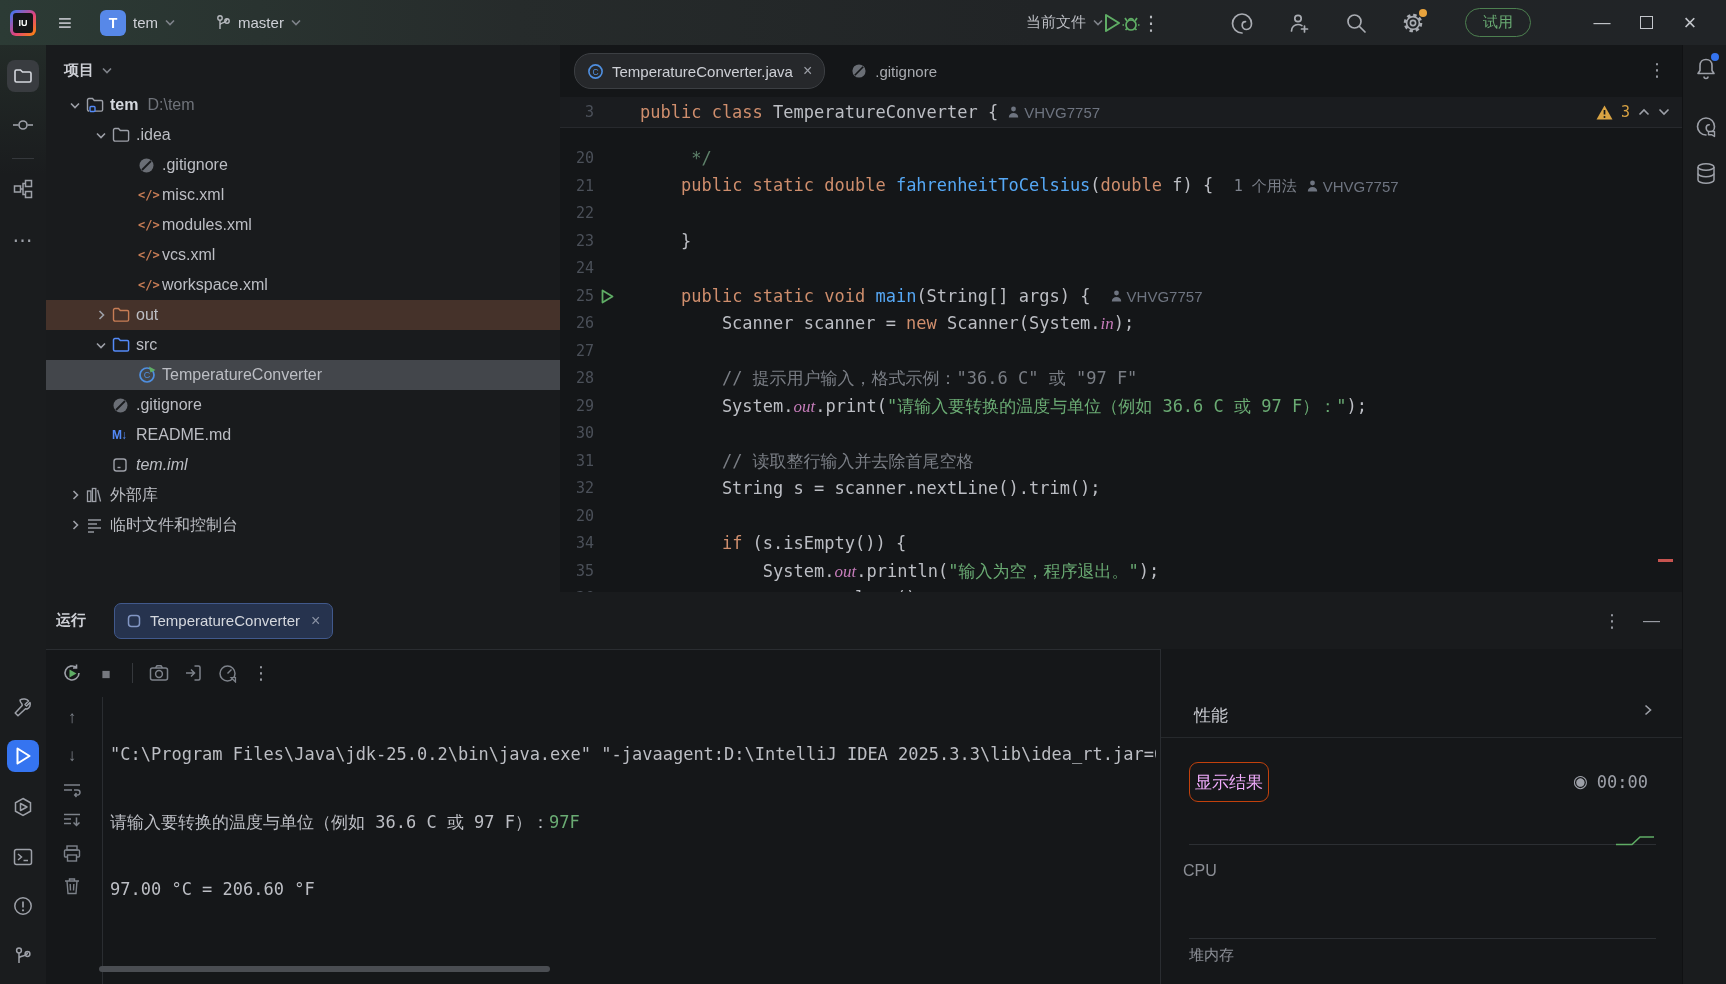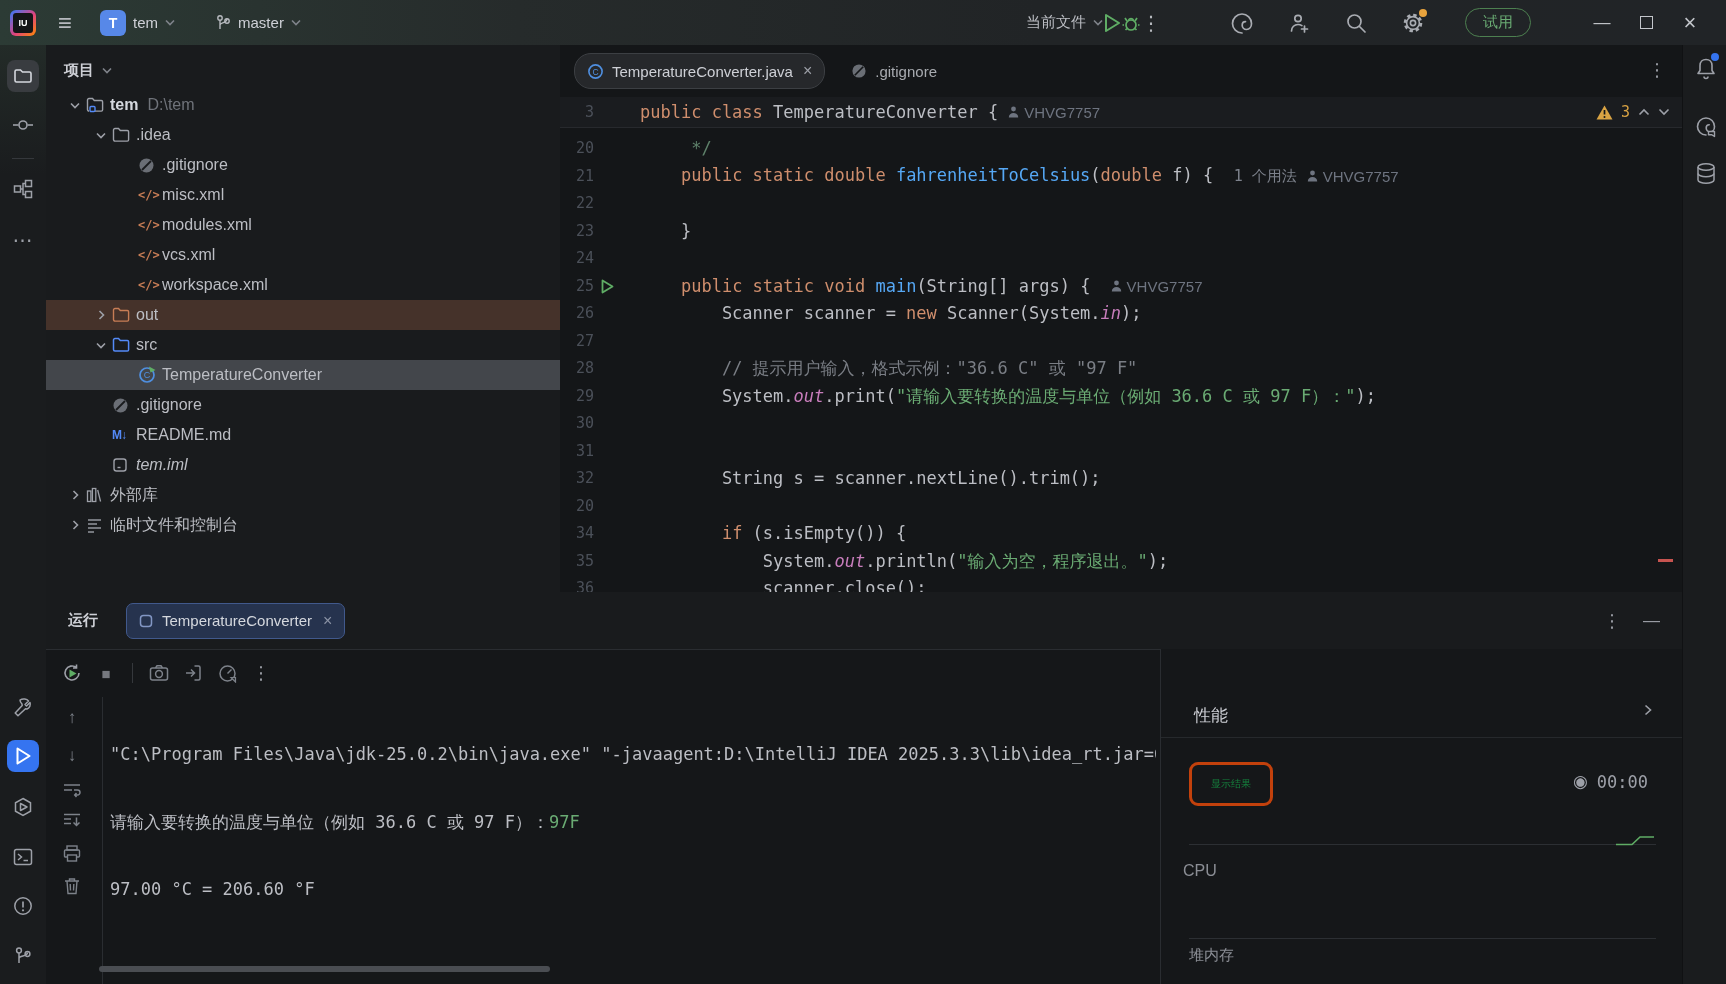--- a/index.html
+++ b/index.html
@@ -65,58 +65,58 @@
   .editor{left:560px;top:45px;width:1122px;height:547px;background:#141618;overflow:hidden;}
   .tabsrow{position:absolute;left:0;top:0;right:0;height:52px;display:flex;align-items:center;border-bottom:1px solid #1e2023;}
   .tab{display:flex;align-items:center;gap:8px;font-size:15px;padding:0 12px;height:34px;}
   .tab.active{margin-left:14px;background:#26282b;border:1px solid #3c3f43;border-radius:17px;color:#ced0d6;}
   .tab.plain{margin-left:14px;color:#a8abb0;}
   .tabclose{color:#9da0a8;font-size:16px;margin-left:2px;}
   .ed-kebab{position:absolute;right:16px;top:14px;color:#9da0a8;font-size:18px;}
   .sticky{position:absolute;left:0;top:52px;right:0;height:30px;background:#1a1c1f;border-bottom:1px solid #27292d;
     display:flex;align-items:center;}
   .code-font{font-family:"DejaVu Sans Mono",monospace;font-size:17px;}
-  .codearea{position:absolute;left:0;top:82px;right:14px;bottom:0;padding-top:8px;overflow:hidden;}
+  .codearea{position:absolute;left:0;top:82px;right:14px;bottom:0;padding-top:18px;overflow:hidden;}
   .cl{display:flex;align-items:center;height:27.5px;line-height:27.5px;white-space:pre;}
   .ln{width:34px;text-align:right;color:#4b5059;font-family:"DejaVu Sans Mono",monospace;font-size:15px;flex:none;}
   .gut{width:26px;display:flex;align-items:center;justify-content:center;flex:none;}
   .code{margin-left:20px;}
   .tk-k{color:var(--tk-k);} .tk-d{color:var(--tk-d);} .tk-n{color:var(--tk-n);}
   .tk-s{color:var(--tk-s);} .tk-c{color:var(--tk-c);} .tk-dc{color:var(--tk-dc);}
-  .tk-f{color:var(--tk-f);font-style:italic;} .tk-m{color:var(--tk-m);}
+  .tk-f{color:var(--tk-f);font-style:italic;font-family:Liberation Serif, serif;} .tk-m{color:var(--tk-m);}
   .tk-h{color:var(--tk-h);font-size:15px;} .tk-g{color:var(--tk-g);}
   .author{display:inline-flex;align-items:center;gap:5px;margin-left:10px;color:#6e7480;font-size:15px;font-family:"Liberation Sans",sans-serif;}
   .warnwidget{position:absolute;right:12px;top:52px;height:30px;display:flex;align-items:center;gap:8px;}
   .warncount{color:#d9a343;font-size:15px;}
   .errmark{position:absolute;left:1098px;top:514px;width:15px;height:3px;background:#c75450;}
 
   
   .runpanel{left:46px;top:592px;width:1636px;height:392px;background:#151719;}
   .runheader{position:absolute;left:0;top:0;right:0;height:57px;background:#191b1d;border-bottom:1px solid #2a2d31;display:flex;align-items:center;}
-  .runlabel{margin-left:22px;font-size:15px;font-weight:bold;color:#ced0d6;}
+  .runlabel{margin-left:10px;font-size:15px;font-weight:bold;color:#ced0d6;}
   .runtab{margin-left:28px;display:flex;align-items:center;gap:9px;height:34px;padding:0 12px;
     background:#26334e;border:1px solid #41598c;border-radius:7px;color:#d5d8de;font-size:15px;}
   .runtab .tabclose{color:#8b93a5;}
   .runhdr-actions{margin-left:auto;display:flex;align-items:center;gap:22px;padding-right:22px;color:#9da0a8;}
   .runtoolbar{position:absolute;left:0;top:57px;width:1114px;height:48px;display:flex;align-items:center;gap:10px;padding-left:14px;box-sizing:border-box;}
   .rt-sep{width:1px;height:20px;background:#35383c;margin:0 4px;}
   .rt-btn{width:24px;height:24px;display:flex;align-items:center;justify-content:center;color:#9da0a8;}
   .console{position:absolute;left:0;top:105px;width:1114px;bottom:0;}
   .con-gutter{position:absolute;left:0;top:0;width:56px;bottom:0;border-right:1px solid #2a2d31;}
   .cg-btn{position:absolute;left:13px;width:26px;height:26px;display:flex;align-items:center;justify-content:center;color:#7d828a;font-size:17px;}
   .con-lines{position:absolute;left:64px;top:4px;right:4px;font-family:"DejaVu Sans Mono",monospace;font-size:17px;overflow:hidden;white-space:pre;}
   .con-lines .cl{height:27.5px;}
   .hscroll{position:absolute;left:53px;top:269px;width:451px;height:6px;border-radius:3px;background:#4a4d52;}
   
   .perf{position:absolute;left:1114px;top:57px;right:0;bottom:0;background:#151719;border-left:1px solid #2a2d31;}
   .perf-title{position:absolute;left:33px;top:55px;font-size:17px;color:#ced0d6;}
   .perf-chev{position:absolute;right:30px;top:55px;color:#9da0a8;}
   .perf-hline{position:absolute;left:0;top:88px;right:0;height:1px;background:#26292c;}
-  .show-results{position:absolute;left:28px;top:113px;width:78px;height:38px;border:3px solid #c2410c;border-radius:9px;
-    color:#15803d;font-size:10px;display:flex;align-items:center;justify-content:center;}
+  .show-results{position:absolute;left:28px;top:113px;width:78px;height:38px;border:1px solid #c2410c;border-radius:9px;
+    color:#f0abfc;font-size:17px;display:flex;align-items:center;justify-content:center;}
   .timer{position:absolute;right:34px;top:122px;display:flex;align-items:center;gap:9px;color:#9da0a8;font-size:17px;}
   .cpu-line{position:absolute;left:28px;top:195px;width:467px;height:1px;background:#2c2f33;}
   .cpu-spark{position:absolute;left:455px;top:185px;}
   .cpu-label{position:absolute;left:22px;top:213px;color:#8b8e95;font-size:16px;text-align:right;}
   .heap-line{position:absolute;left:28px;top:289px;width:467px;height:1px;background:#2c2f33;}
   .heap-label{position:absolute;left:28px;top:297px;color:#8b8e95;font-size:15px;}
 </style>
 </head>
 <body>
 
@@ -534,21 +534,21 @@
               <polygon points="1.5,1.5 11.5,7.5 1.5,13.5" fill="none" stroke="#5fad65" stroke-width="1.8" stroke-linejoin="round"></polygon>
             </svg></span><span class="code"><span class="tk-d">    </span><span class="tk-k">public static void </span><span class="tk-m">main</span><span class="tk-d">(String[] args) { </span></span><span class="author"><svg width="11" height="12" viewBox="0 0 11 12">
               <circle cx="5.5" cy="3" r="2.4" fill="#6e7480"></circle>
               <path d="M0.8 11.5 c0-3 2.1-4.6 4.7-4.6 s4.7 1.6 4.7 4.6z" fill="#6e7480"></path>
             </svg><span>VHVG7757</span></span></div>
       <div class="cl"><span class="ln">26</span><span class="gut"></span><span class="code"><span class="tk-d">        Scanner scanner = </span><span class="tk-k">new</span><span class="tk-d"> Scanner(System.</span><span class="tk-f">in</span><span class="tk-d">);</span></span></div>
       <div class="cl"><span class="ln">27</span><span class="gut"></span><span class="code"></span></div>
       <div class="cl"><span class="ln">28</span><span class="gut"></span><span class="code"><span class="tk-d">        </span><span class="tk-c">// 提示用户输入，格式示例："36.6 C" 或 "97 F"</span></span></div>
       <div class="cl"><span class="ln">29</span><span class="gut"></span><span class="code"><span class="tk-d">        System.</span><span class="tk-f">out</span><span class="tk-d">.print(</span><span class="tk-s">"请输入要转换的温度与单位（例如 36.6 C 或 97 F）："</span><span class="tk-d">);</span></span></div>
       <div class="cl"><span class="ln">30</span><span class="gut"></span><span class="code"></span></div>
-      <div class="cl"><span class="ln">31</span><span class="gut"></span></div>
+      <div class="cl"><span class="ln">31</span><span class="gut"></span><span class="code"><span class="tk-d">        </span><span class="tk-c">// 读取整行输入并去除首尾空格</span></span></div>
       <div class="cl"><span class="ln">32</span><span class="gut"></span><span class="code"><span class="tk-d">        String s = scanner.nextLine().trim();</span></span></div>
       <div class="cl"><span class="ln">20</span><span class="gut"></span><span class="code"></span></div>
       <div class="cl"><span class="ln">34</span><span class="gut"></span><span class="code"><span class="tk-d">        </span><span class="tk-k">if</span><span class="tk-d"> (s.isEmpty()) {</span></span></div>
       <div class="cl"><span class="ln">35</span><span class="gut"></span><span class="code"><span class="tk-d">            System.</span><span class="tk-f">out</span><span class="tk-d">.println(</span><span class="tk-s">"输入为空，程序退出。"</span><span class="tk-d">);</span></span></div>
       <div class="cl"><span class="ln">36</span><span class="gut"></span><span class="code"><span class="tk-d">            scanner.close();</span></span></div>
     </div>
     <div class="errmark"></div>
   </div>
 
   <div class="abs runpanel">

